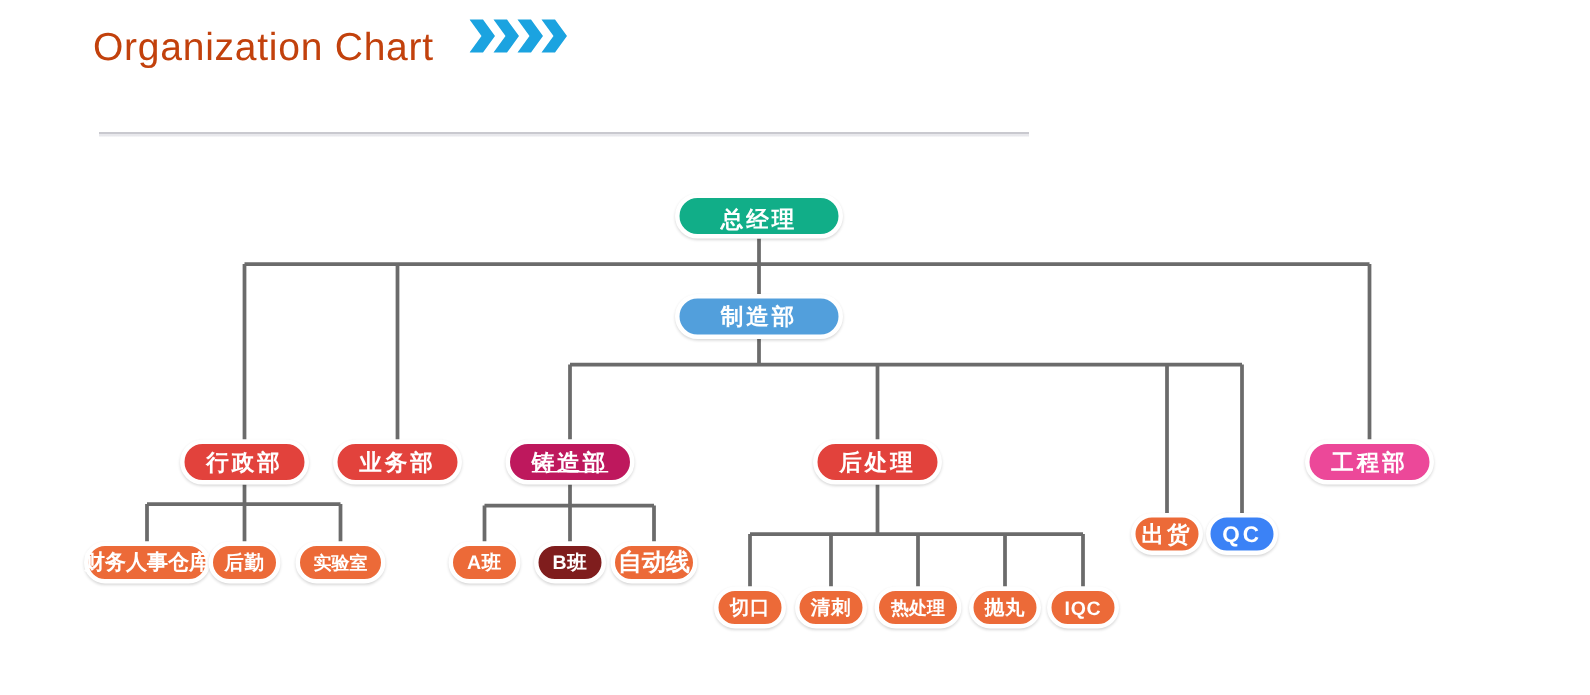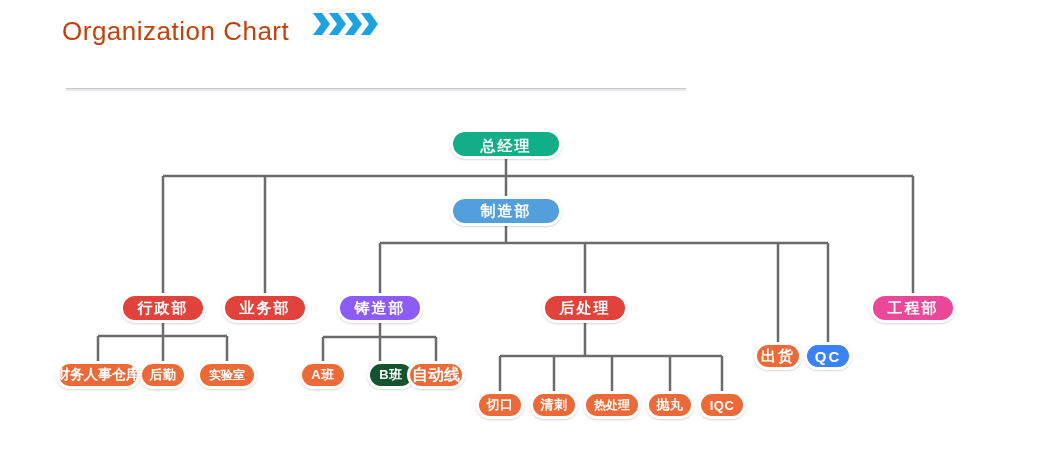--- a/index.html
+++ b/index.html
@@ -180,21 +180,21 @@
         </div>
         <div class="node lvl-sub" style="left: 163px; top: 308px; width: 86px; height: 30px; background: rgb(226, 66, 60);">
           <span>行政部</span>
         </div>
         <div class="node lvl-sub" style="left: 265px; top: 308px; width: 86px; height: 30px; background: rgb(226, 66, 60);">
           <span>业务部</span>
         </div>
         <div class="node lvl-sub" style="left: 913px; top: 308px; width: 86px; height: 30px; background: #ec4899;">
           <span>工程部</span>
         </div>
-        <div class="node lvl-sub" style="left: 380px; top: 308px; width: 86px; height: 30px; background: #8b5cf6;">
+        <div class="node lvl-sub" style="left: 380px; top: 308px; width: 86px; height: 30px; background: #be185d; text-decoration: underline;">
           <span>铸造部</span>
         </div>
         <div class="node lvl-sub" style="left: 585px; top: 308px; width: 86px; height: 30px; background: rgb(226, 66, 60);">
           <span>后处理</span>
         </div>
         <div class="node lvl-sub" style="left: 778px; top: 356px; width: 48px; height: 28px; background: rgb(236, 106, 56);">
           <span>出货</span>
         </div>
         <div class="node lvl-sub" style="left: 828px; top: 356px; width: 48px; height: 28px; background: #3b82f6;">
           <span>QC</span>
@@ -204,21 +204,21 @@
         </div>
         <div class="node lvl-leaf" style="left: 163px; top: 375px; width: 48px; height: 28px; background: rgb(236, 106, 56);">
           <span>后勤</span>
         </div>
         <div class="node lvl-leaf" style="left: 227px; top: 375px; width: 60px; height: 28px; background: rgb(236, 106, 56);">
           <span style="font-size: 12px; letter-spacing: 0px;">实验室</span>
         </div>
         <div class="node lvl-leaf" style="left: 323px; top: 375px; width: 48px; height: 28px; background: rgb(236, 106, 56);">
           <span>A班</span>
         </div>
-        <div class="node lvl-leaf" style="left: 391px; top: 375px; width: 48px; height: 28px; background: #14532d;">
+        <div class="node lvl-leaf" style="left: 380px; top: 375px; width: 48px; height: 28px; background: #7f1d1d;">
           <span>B班</span>
         </div>
         <div class="node lvl-leaf" style="left: 436px; top: 375px; width: 58px; height: 28px; background: rgb(236, 106, 56);">
           <span style="font-size: 16px; letter-spacing: 0px;">自动线</span>
         </div>
         <div class="node lvl-leaf" style="left: 500px; top: 405px; width: 48px; height: 28px; background: rgb(236, 106, 56);">
           <span>切口</span>
         </div>
         <div class="node lvl-leaf" style="left: 554px; top: 405px; width: 48px; height: 28px; background: rgb(236, 106, 56);">
           <span>清刺</span>

